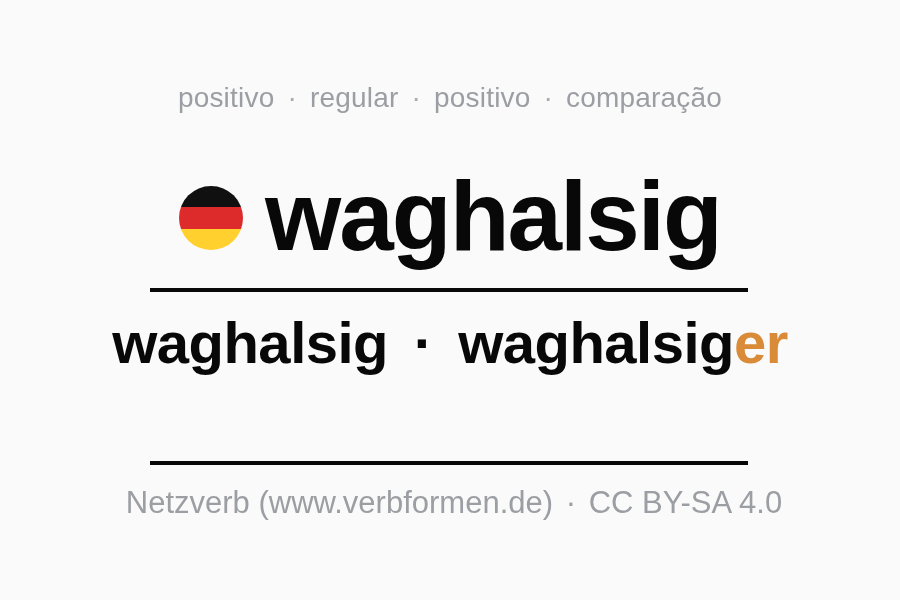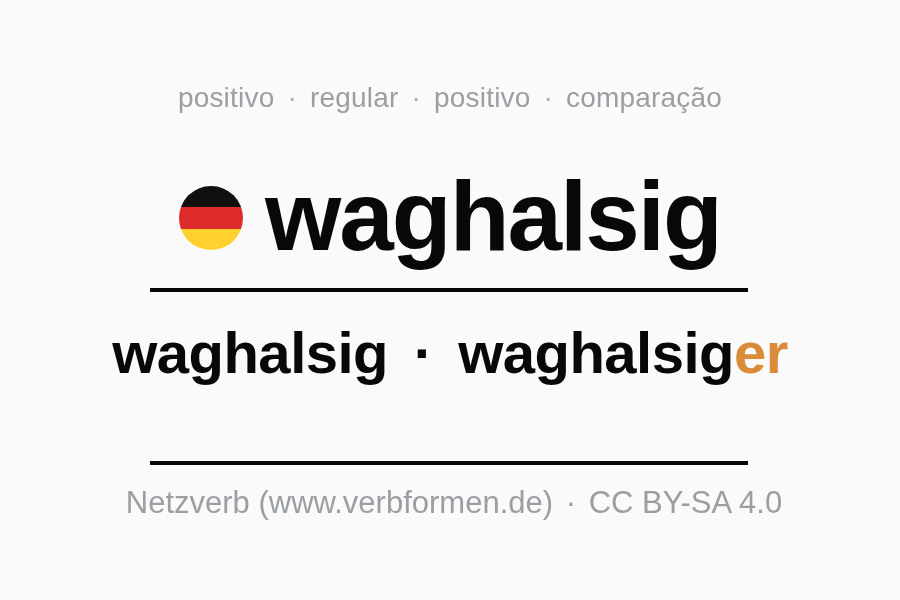--- a/index.html
+++ b/index.html
@@ -86,21 +86,21 @@
     width: 598px;
     height: 4px;
     background: #080808;
   }
   .rule-top    { top: 288px; }
   .rule-bottom { top: 461px; }
 
   
   .forms {
     position: absolute;
-    top: 320px;
+    top: 310px;
     left: 0;
     width: 900px;
     text-align: center;
   }
   .form-line {
     font-size: 58px;
     line-height: 66px;
     color: #080808;
     white-space: nowrap;
     letter-spacing: -0.5px;

